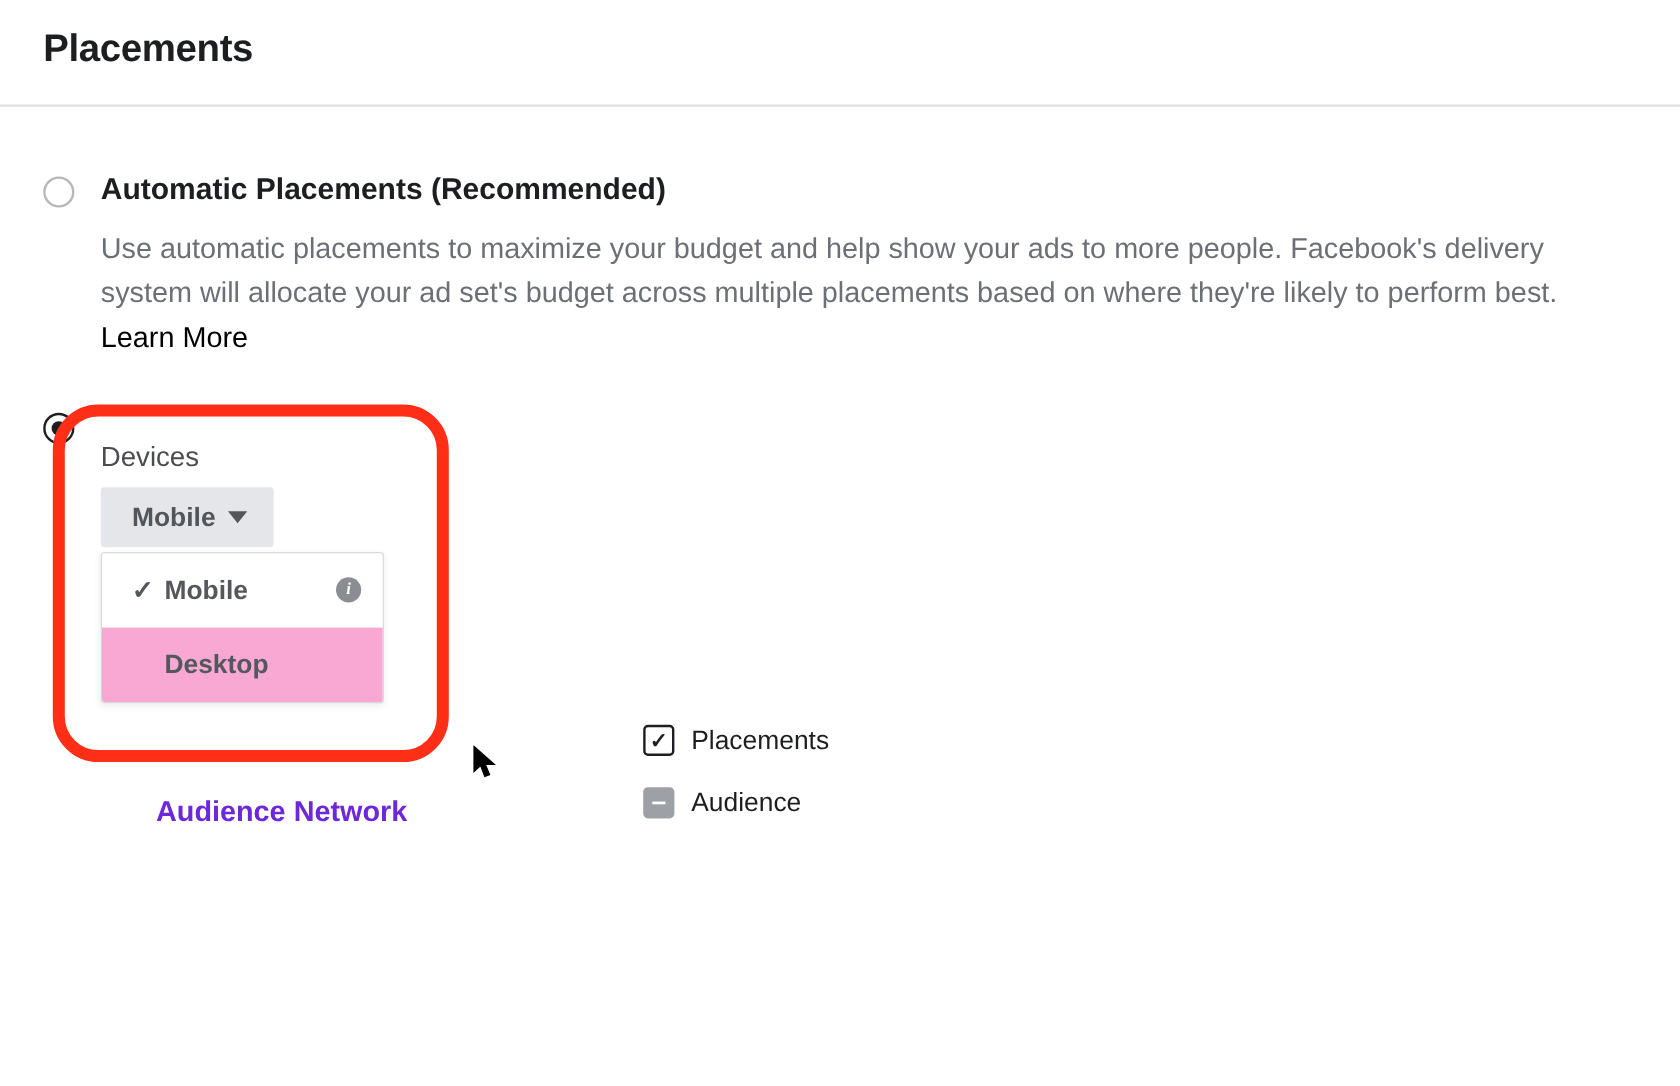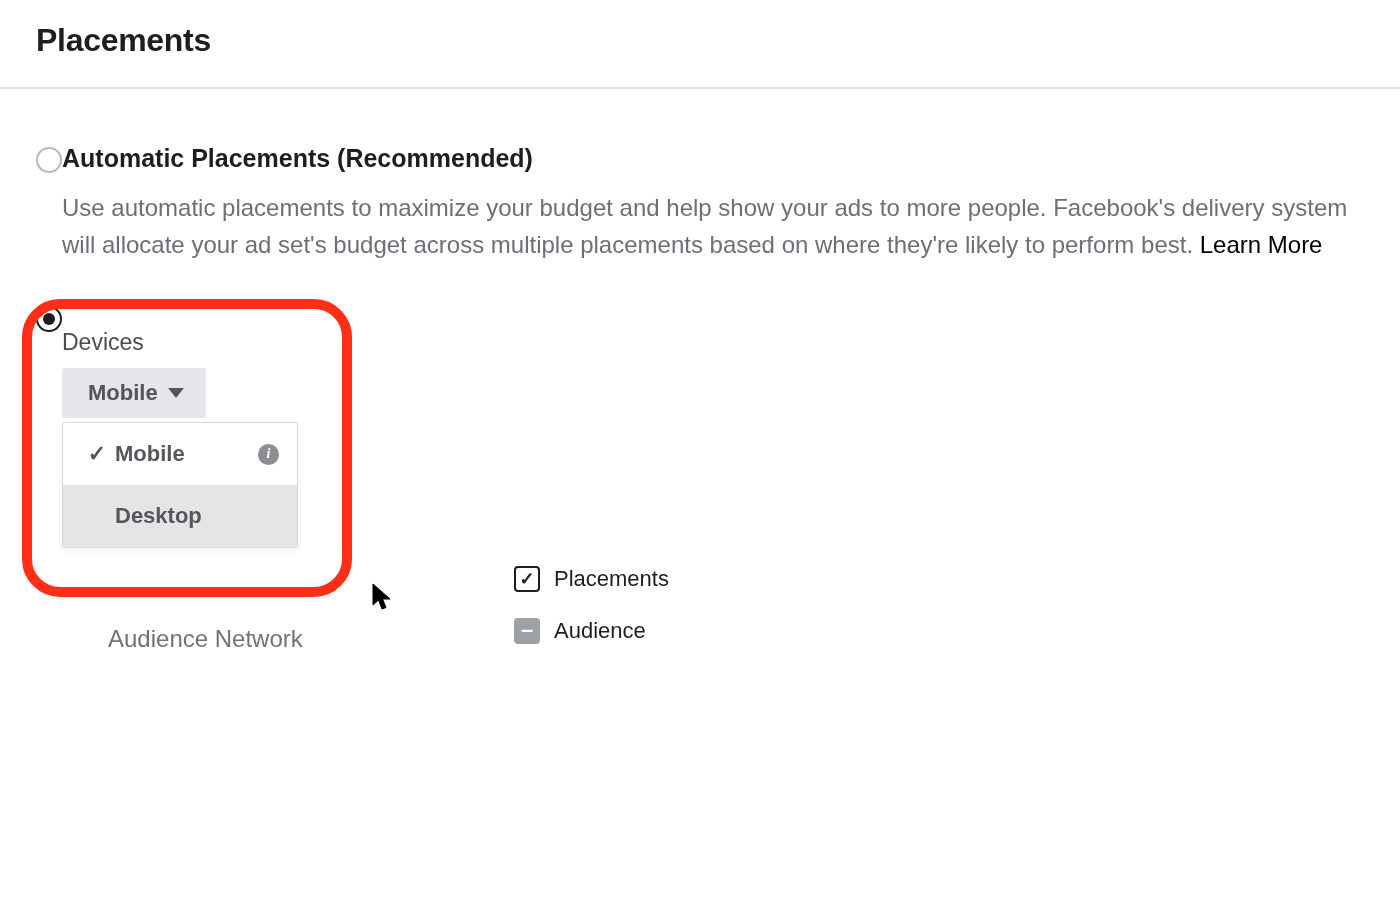--- a/index.html
+++ b/index.html
@@ -21,20 +21,21 @@
     height: 2px;
     background: #e0e2e6;
     margin: 0 -36px 0 -36px;
   }
   .options {
     padding: 55px 0 0 0;
   }
   .option-row {
     display: flex;
     align-items: flex-start;
+    gap: 22px;
     margin-bottom: 40px;
   }
   .option-row:last-child { margin-bottom: 0; }
   .radio {
     flex: 0 0 auto;
     width: 26px;
     height: 26px;
     border: 2px solid #b6b8bc;
     border-radius: 50%;
     margin-top: 3px;
@@ -130,21 +131,21 @@
     cursor: pointer;
   }
   .dropdown-item .check-slot {
     width: 36px;
     flex: 0 0 36px;
     text-align: center;
     font-size: 22px;
   }
   .dropdown-item .label { flex: 1 1 auto; }
   .dropdown-item.unselected {
-    background: #e5e5e5;
+    background: #f9a8d4;
   }
   .info-icon {
     width: 21px; height: 21px;
     border-radius: 50%;
     background: #8a8d91;
     color: #fff;
     font-size: 14px;
     font-weight: 700;
     font-family: Georgia, serif;
     font-style: italic;
@@ -196,22 +197,23 @@
     left: 310px;
     font-size: 28px;
     pointer-events: none;
     z-index: 6;
   }
   .aud-net {
     position: absolute;
     top: 296px;
     left: 46px;
     font-size: 24px;
-    color: #737373;
+    color: #6d28d9;
     z-index: 3;
+    font-weight: bold;
   }
 </style>
 </head>
 <body>
 
 <div class="page">
   <h1 class="section-title">Placements</h1>
   <div class="divider"></div>
 
   <div class="options">

